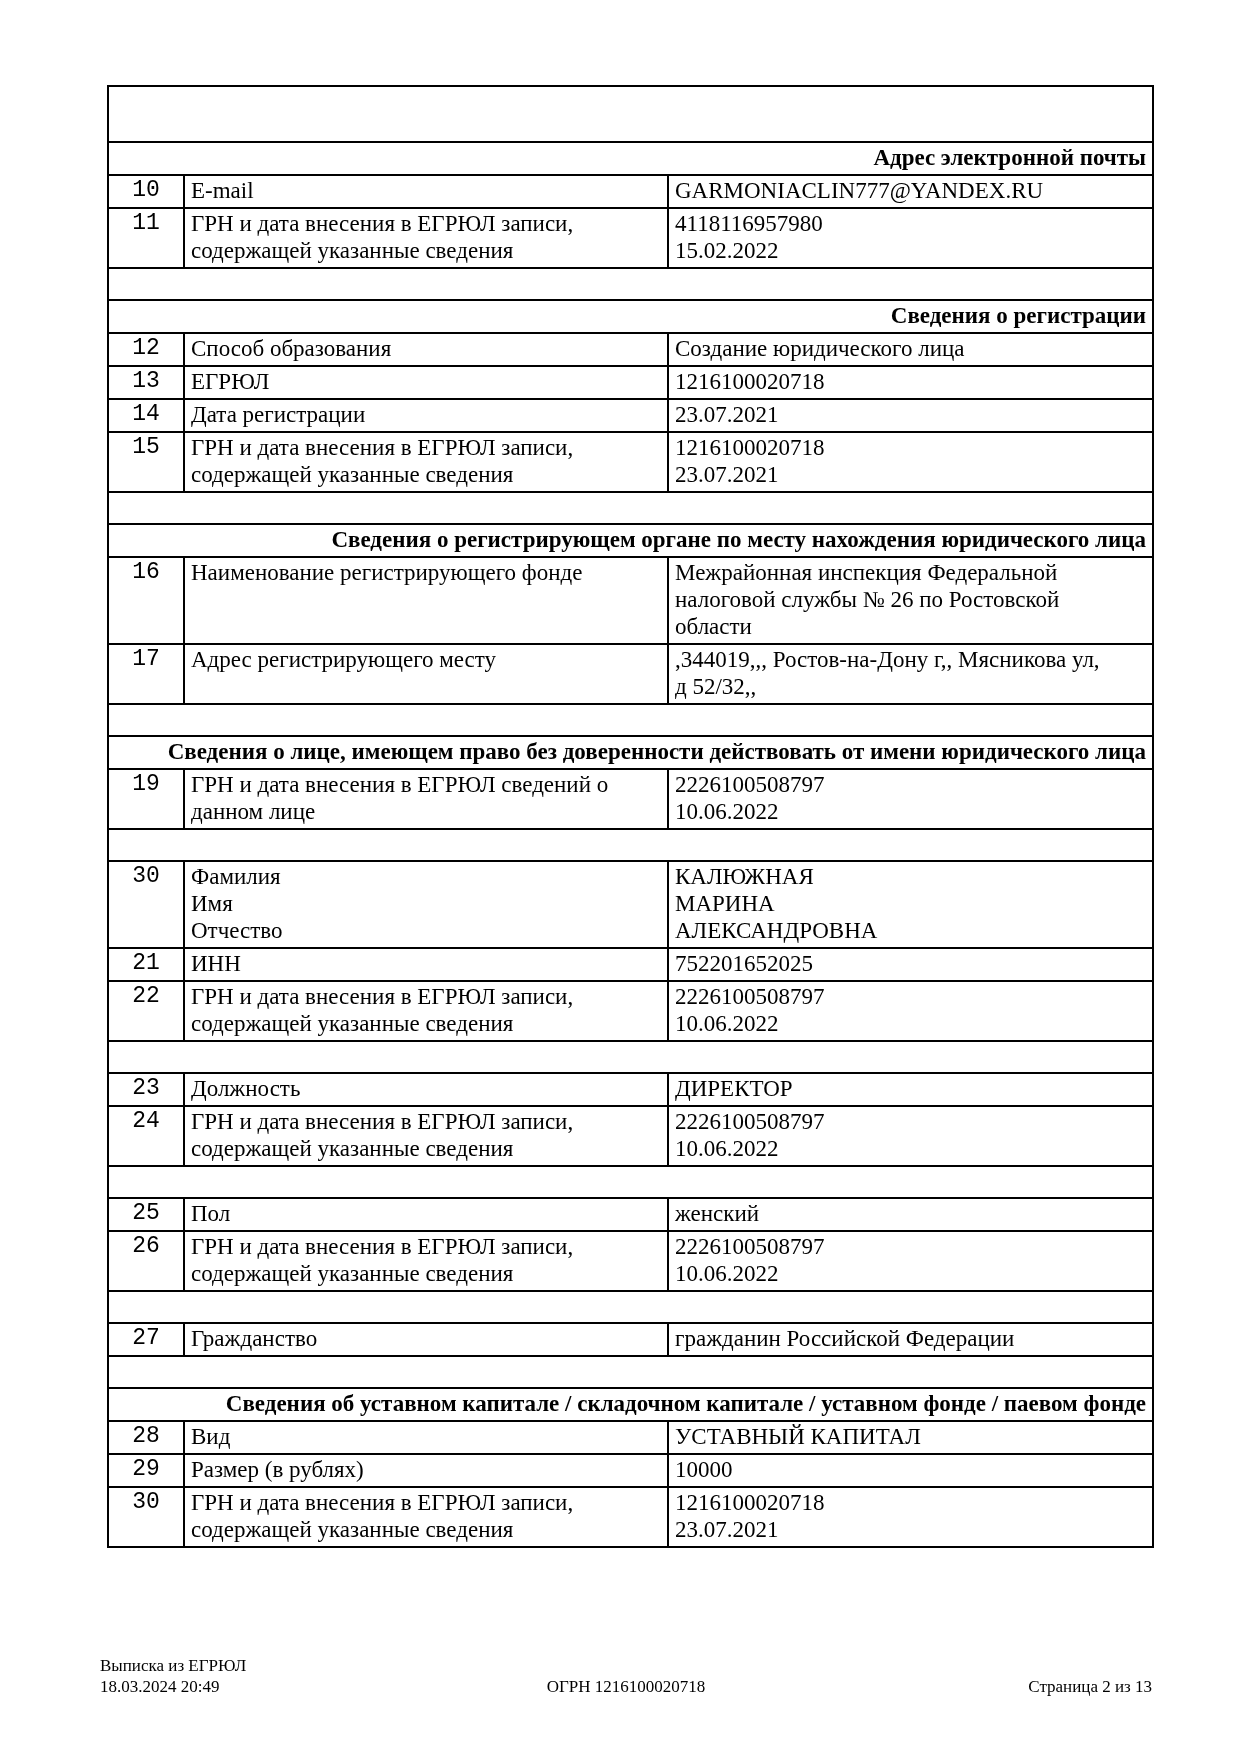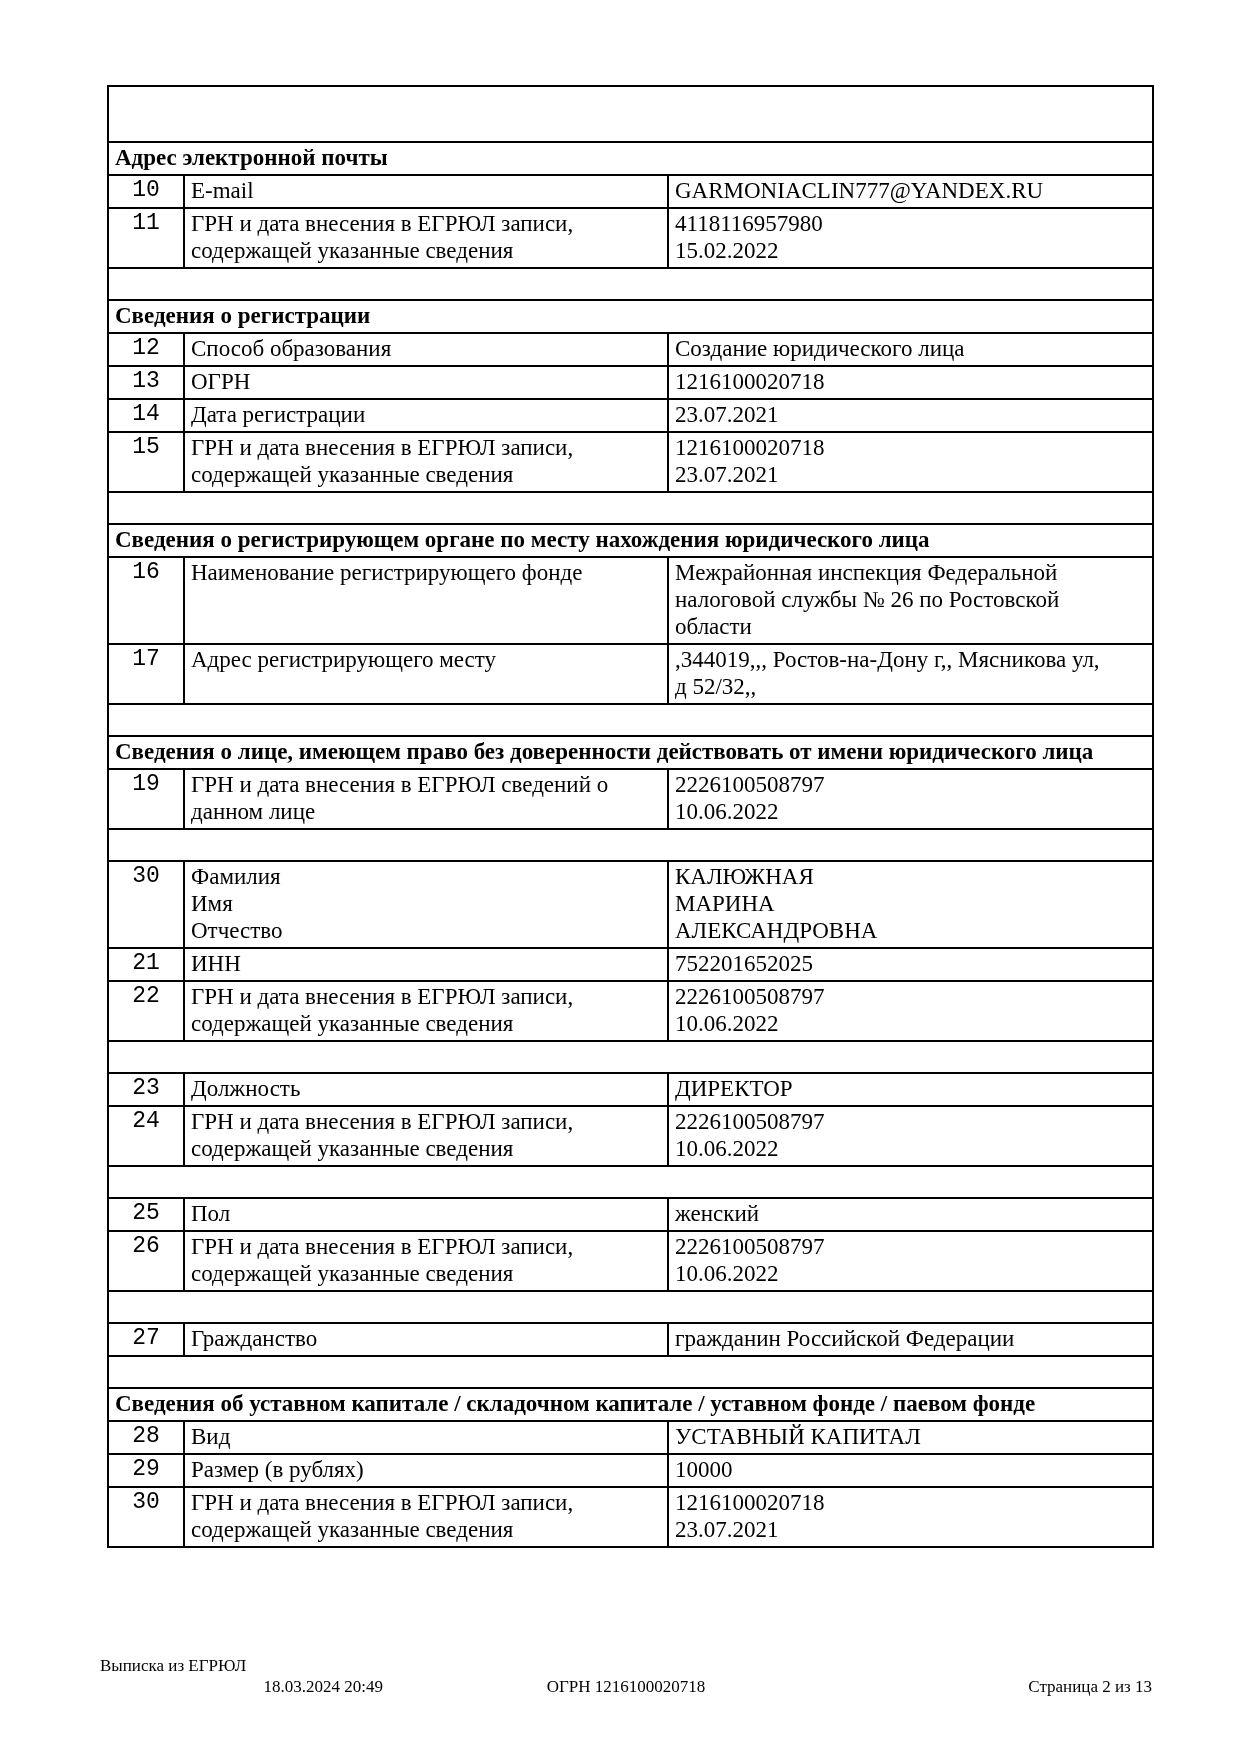--- a/index.html
+++ b/index.html
@@ -28,38 +28,37 @@
     overflow: hidden;
   }
   td.num {
     text-align: center;
     padding-left: 2px;
     padding-right: 2px;
     font-family: Liberation Mono, monospace;
   }
   td.section-header {
     font-weight: 700;
-    text-align: left;
+    text-align: right;
   }
   td.spacer { height: 26px; padding: 0; }
   td.spacer.tall { height: 50px; }
   .cell-line { white-space: nowrap; }
   .footer {
     position: absolute;
     left: 100px;
     right: 88px;
     top: 1655px;
     font-size: 17px;
     line-height: 21px;
   }
   .footer-line2 {
     display: grid;
     grid-template-columns: 1fr auto 1fr;
     align-items: baseline;
-    text-align: center;
   }
   .footer-right { justify-self: end; }
 </style>
 </head>
 <body>
 
 <table class="doc">
   <colgroup>
     <col style="width:76px">
     <col style="width:484px">
@@ -103,21 +102,21 @@
         <td>
           <div class="cell-line">Способ образования</div>
         </td>
         <td>
           <div class="cell-line">Создание юридического лица</div>
         </td>
       </tr>
       <tr>
         <td class="num">13</td>
         <td>
-          <div class="cell-line">ОГРН</div>
+          <div class="cell-line">ЕГРЮЛ</div>
         </td>
         <td>
           <div class="cell-line">1216100020718</div>
         </td>
       </tr>
       <tr>
         <td class="num">14</td>
         <td>
           <div class="cell-line">Дата регистрации</div>
         </td>

